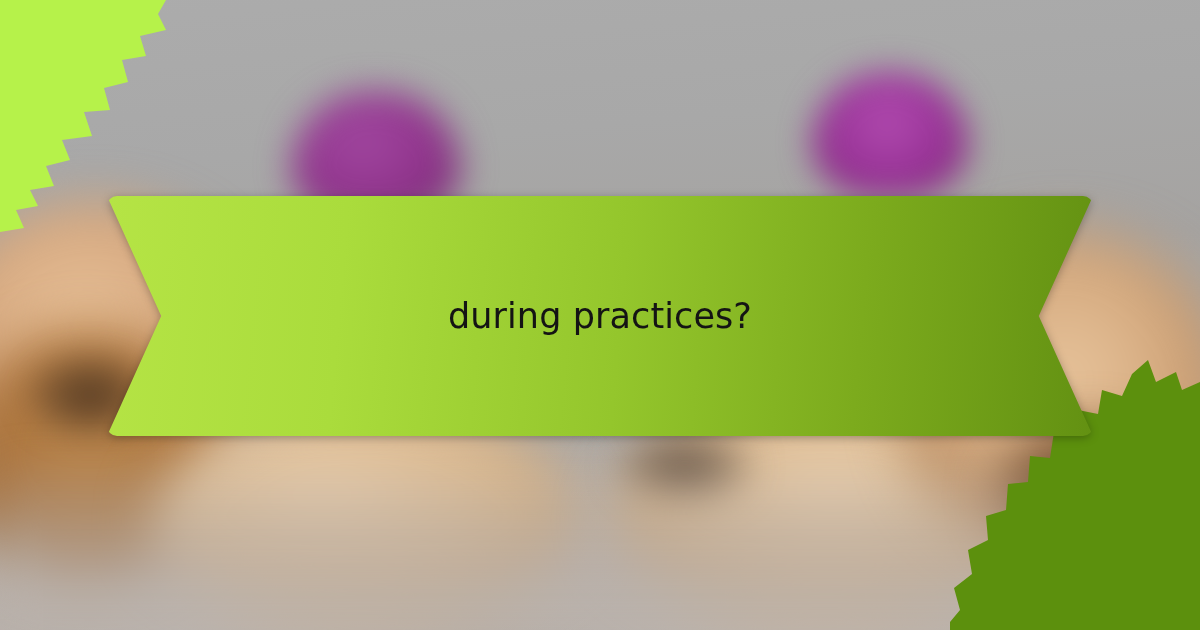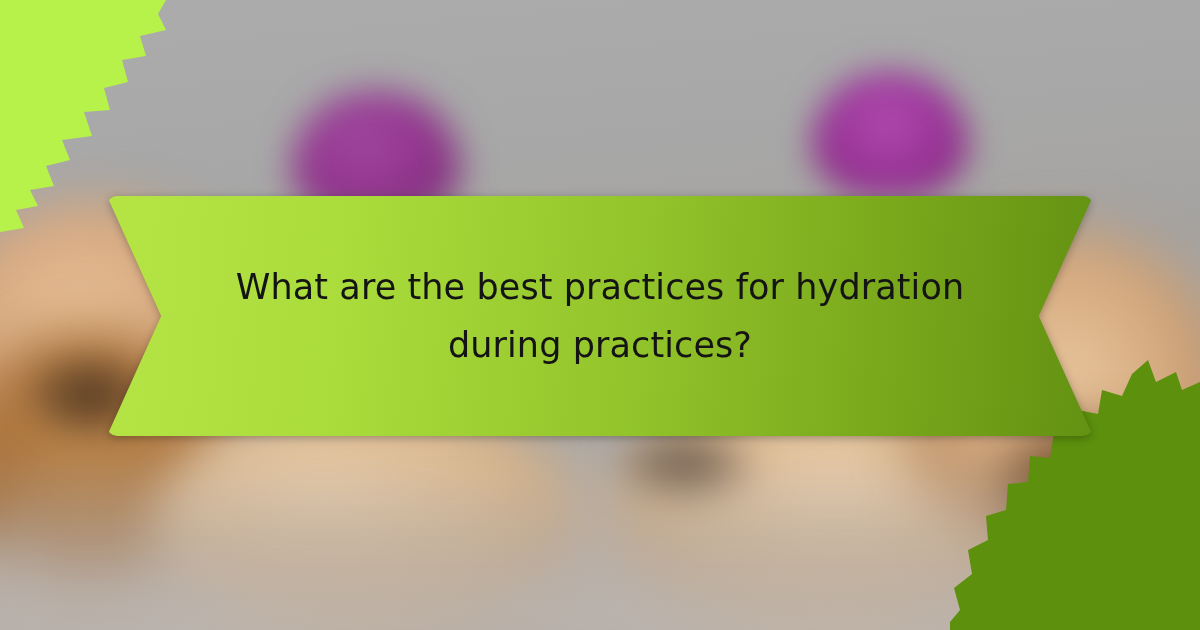--- a/index.html
+++ b/index.html
@@ -193,18 +193,17 @@
 
   <svg class="corner corner-br" viewBox="0 0 250 270">
     <path d="M250,270 L250,22 L232,30 L226,12 L206,22 L198,0 L182,14 L172,36 L152,30 L148,54
              L128,50 L124,74 L104,72 L100,98 L80,96 L78,122 L58,124 L56,150 L36,156 L38,180
              L18,190 L22,214 L4,228 L10,250 L0,262 L0,270 Z" fill="#5c900d"></path>
   </svg>
 
   <div class="banner-wrap">
     <div class="banner-shape"></div>
     <div class="banner-text">
-      <div class="banner-line">What are the best practices for hydration</div>
       <div class="banner-line">during practices?</div>
     </div>
   </div>
 
 </div>
 
 </body></html>

